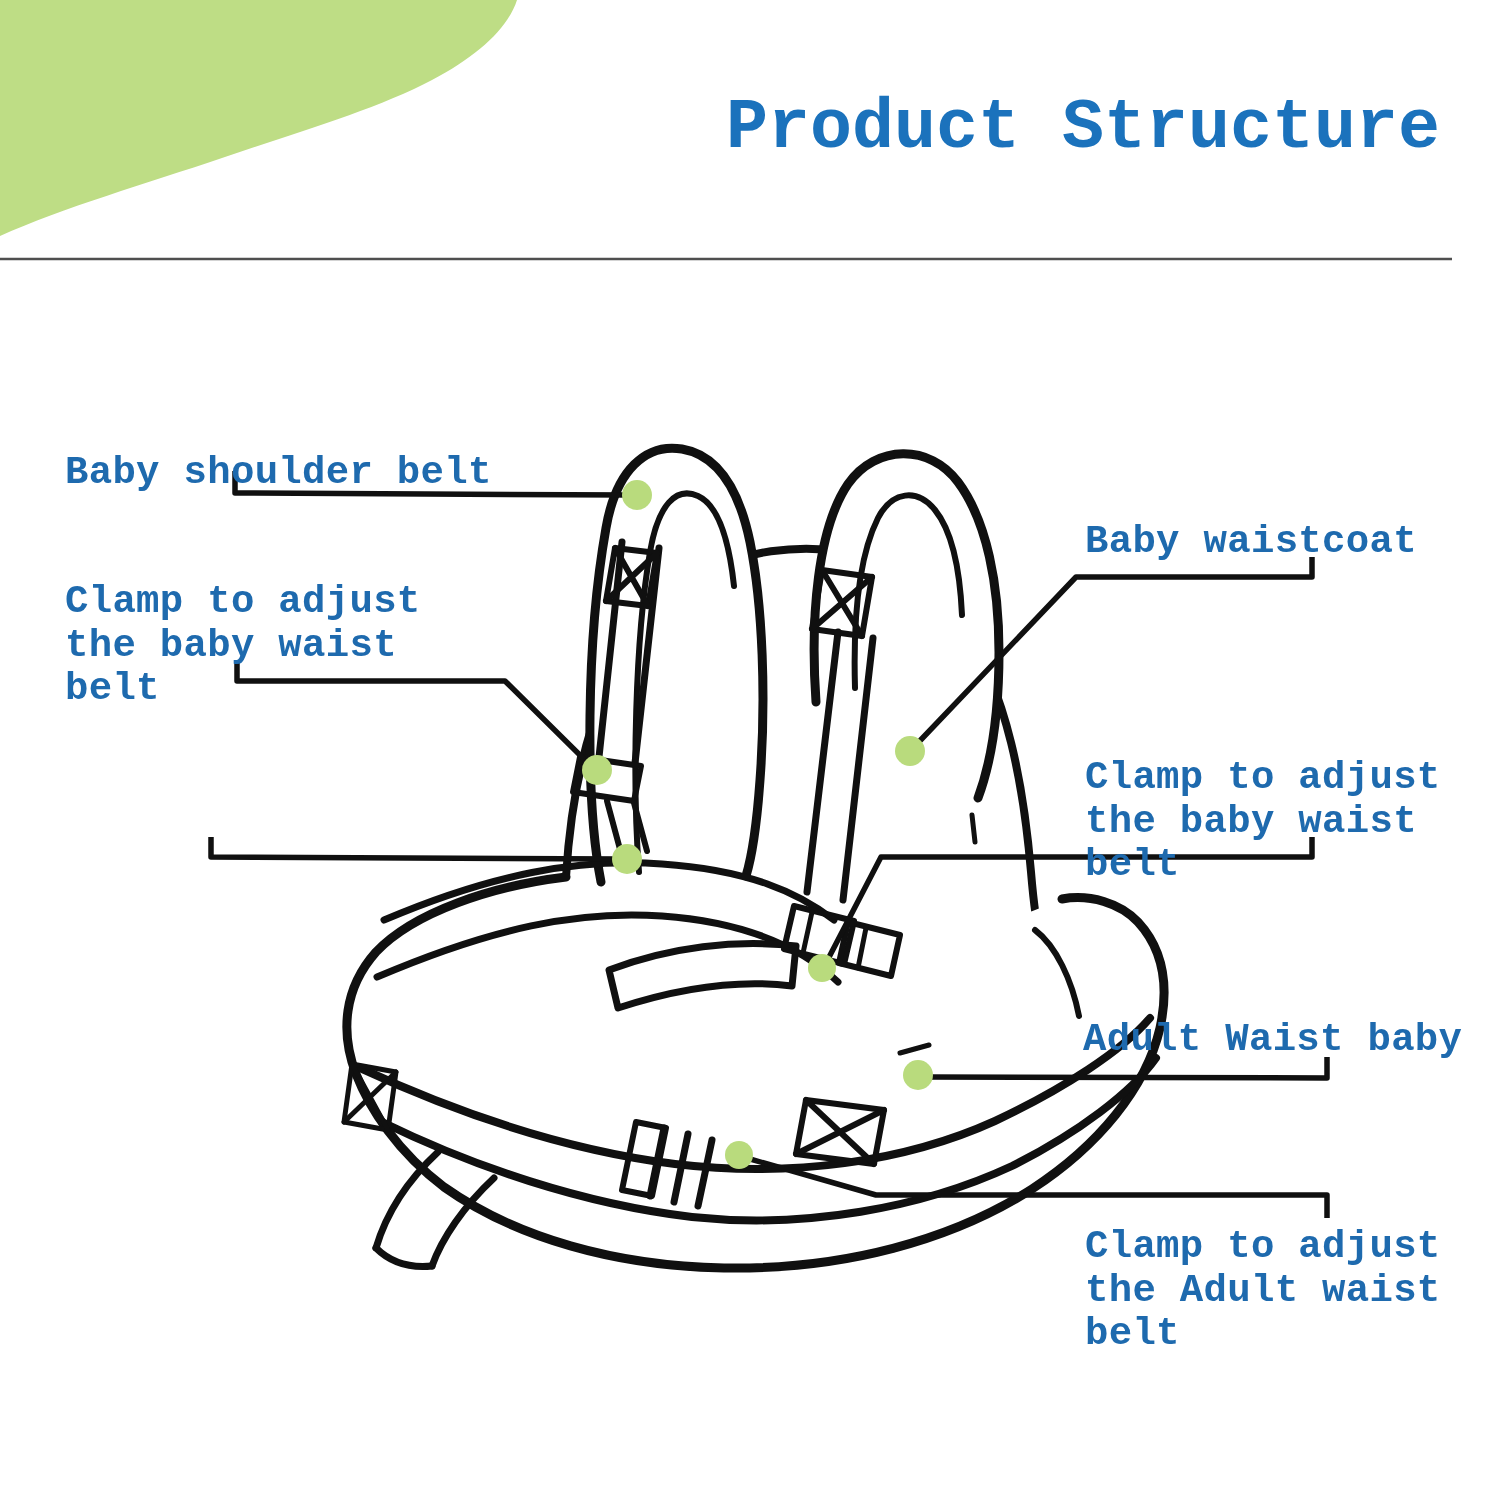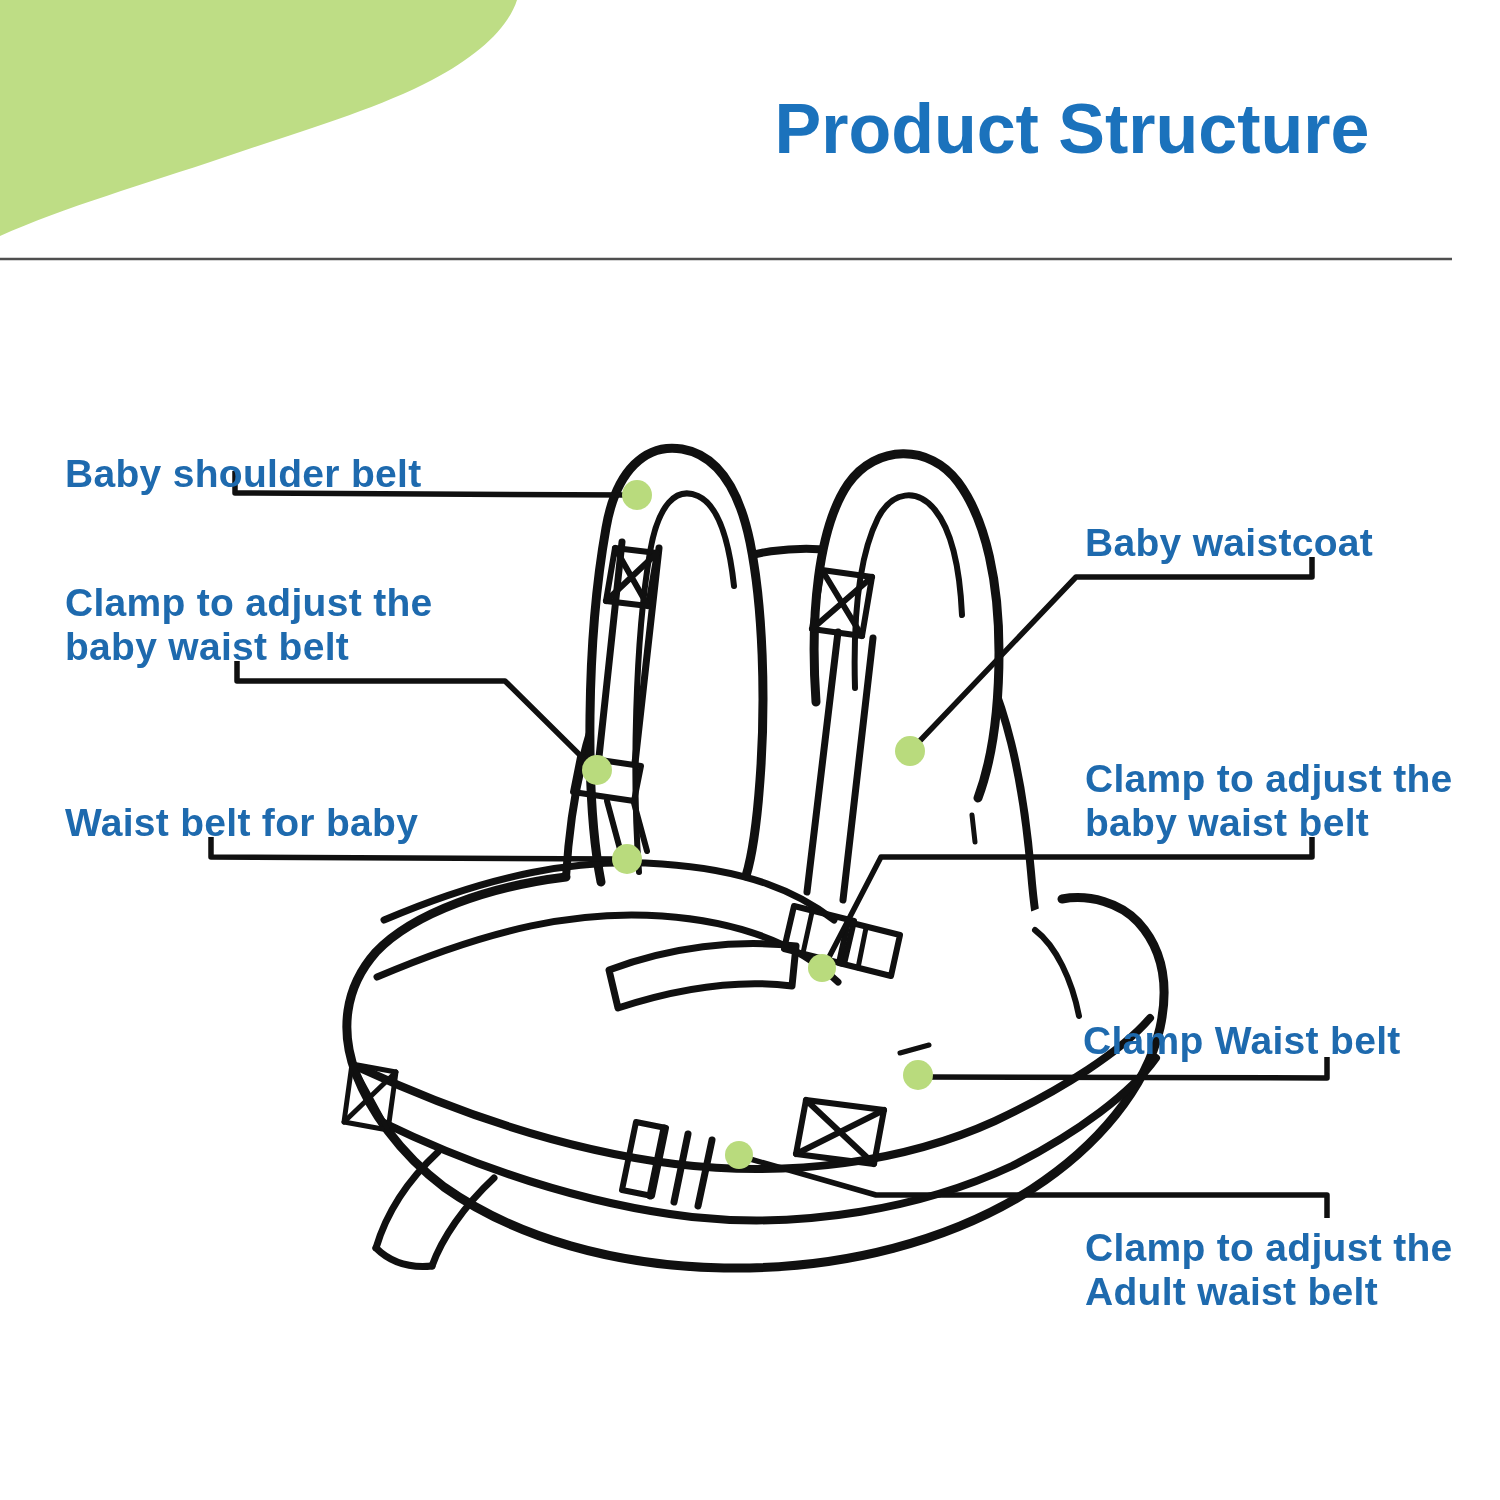--- a/index.html
+++ b/index.html
@@ -1,18 +1,18 @@
 <!DOCTYPE html>
 <html style="--accent-green: #bedd85; --dot-green: #b9db7d; --title-blue: #1b72bc; --label-blue: #1e6aae; --line-black: #101010; --divider-gray: #4f4f4f;"><head>
 <meta charset="utf-8">
 <style>
   html,body{margin:0;padding:0;background:#ffffff;}
   .canvas{
     position:relative;width:1500px;height:1500px;background:#ffffff;
-    overflow:hidden;font-family:Liberation Sans, sans-serif;
+    overflow:hidden;font-family:Liberation Mono, monospace;
   }
   .overlay{position:absolute;left:0;top:0;width:1500px;height:1500px;}
   .page-title{
     position:absolute;left:726px;top:94px;width:692px;text-align:center;
     font-size:70px;font-weight:800;letter-spacing:0px;line-height:1.0;
     color:var(--title-blue,#1b72bc);white-space:nowrap;
   }
   .part-label{
     position:absolute;color:var(--label-blue,#1e6aae);
     font-size:39px;font-weight:700;line-height:1.12;letter-spacing:.3px;
@@ -136,19 +136,18 @@
       <circle class="dot" cx="822" cy="968" r="14"></circle>
       <circle class="dot" cx="918" cy="1075" r="15"></circle>
       <circle class="dot" cx="739" cy="1155" r="14"></circle>
     </g>
   </svg>
 
   <div class="page-title">Product Structure</div>
 
   <div class="part-label lbl-baby-shoulder">Baby shoulder belt</div>
   <div class="part-label wrap lbl-clamp-left">Clamp to adjust the baby waist belt</div>
-  <div class="part-label lbl-waist-baby">Waist belt for baby</div>
   <div class="part-label lbl-waistcoat">Baby waistcoat</div>
   <div class="part-label wrap lbl-clamp-right">Clamp to adjust the baby waist belt</div>
-  <div class="part-label lbl-adult-waist">Clamp Waist belt</div>
+  <div class="part-label lbl-adult-waist">Adult Waist baby</div>
   <div class="part-label wrap lbl-clamp-adult">Clamp to adjust the Adult waist belt</div>
 
 </div>
 
 </body></html>

